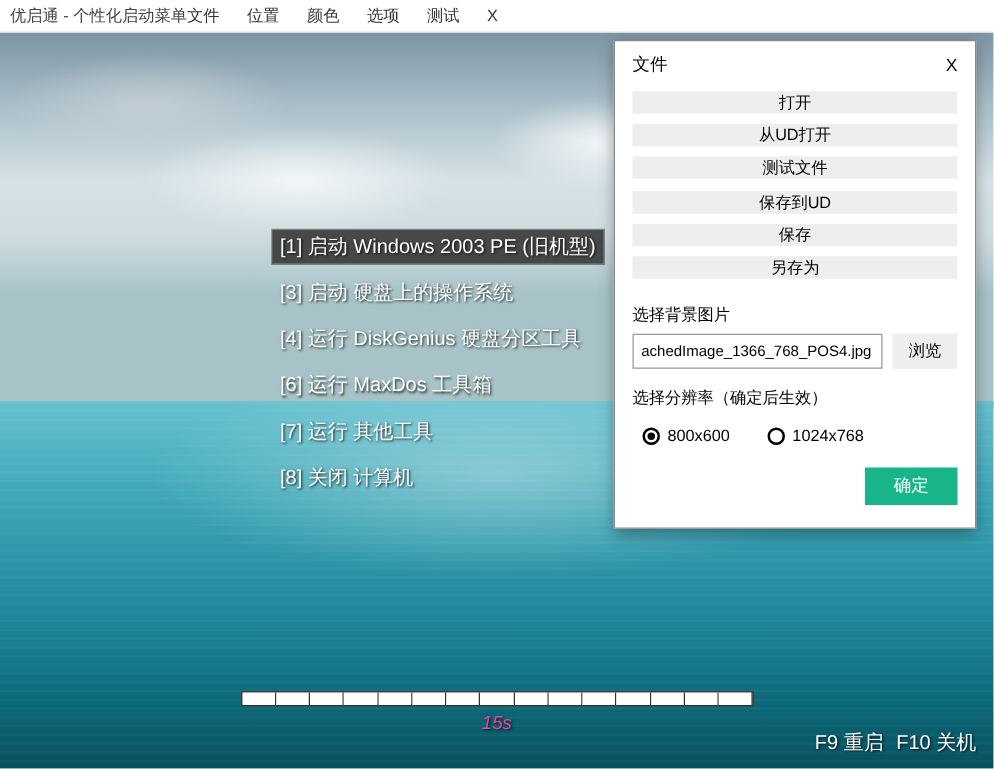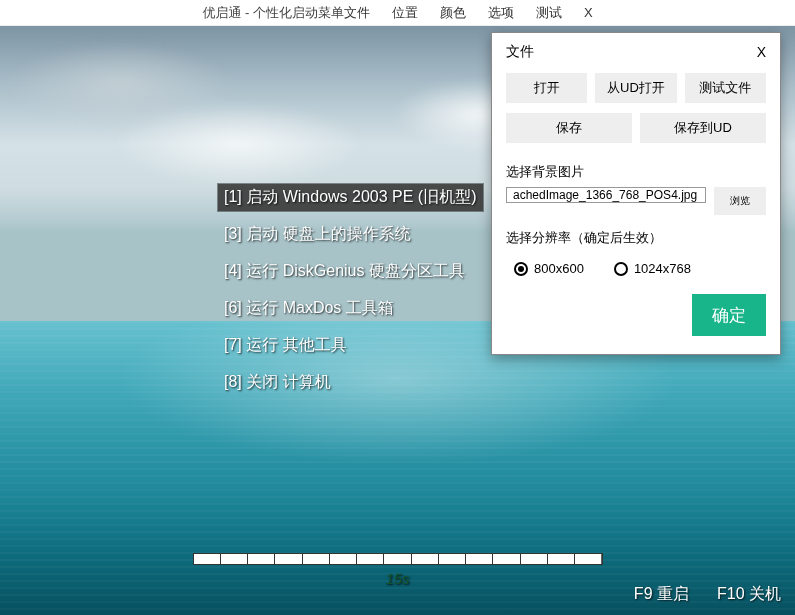--- a/index.html
+++ b/index.html
@@ -1,19 +1,19 @@
 <!DOCTYPE html>
 <html><head>
 <meta charset="utf-8">
 <style>
   * { box-sizing: border-box; margin: 0; padding: 0; }
   html, body { width: 795px; height: 615px; overflow: hidden; font-family: "Microsoft YaHei", "SimSun", Arial, sans-serif; background:#fff; }
 
   
-  .menubar { height: 26px; display:flex; align-items:center; justify-content:center; padding:0 8px; font-size:13px; color:#333; background:#fff; border-bottom:1px solid #eee; }
+  .menubar { height: 26px; display:flex; align-items:center; justify-content:flex-start; padding:0 8px; font-size:13px; color:#333; background:#fff; border-bottom:1px solid #eee; }
   .menubar .title { color:#444; }
   .menubar .menus { display:flex; gap:22px; align-items:center; }
   .menubar .menu-item { cursor:pointer; }
 
   
   .stage { position:relative; width:795px; height:589px; overflow:hidden; }
 
   .sky { position:absolute; inset:0; height:50%; background:
      linear-gradient(180deg,#7d94a3 0%,#aabfca 20%,#d4e1e6 40%,#cfdde1 55%,#b7cdd3 65%,#a7c3c8 70%);
   }
@@ -39,46 +39,46 @@
   
   .boot-list { position:absolute; top:158px; left:218px; display:flex; flex-direction:column; gap:10px; }
   .boot-item { font-size:16px; color:#fff; white-space:nowrap; text-shadow:1px 1px 2px rgba(0,0,0,.8); padding:3px 6px; }
   .boot-item.selected { background: rgba(60,60,60,.92); box-shadow: 0 0 0 1px rgba(0,0,0,.4); }
 
   
   .progress { position:absolute; left:50%; bottom:50px; transform:translateX(-50%); width:410px; height:12px; background:#666; border:1px solid #333; display:flex; }
   .progress .tick { flex:1; border-right:1px solid #333; background:#fff; }
   .progress .tick:last-child { border-right:none; }
 
-  .countdown { position:absolute; left:50%; bottom:28px; transform:translateX(-50%); color:#14532d; font-style:italic; font-size:15px; text-shadow:1px 1px 2px rgba(0,0,0,.8); }
+  .countdown { position:absolute; left:50%; bottom:28px; transform:translateX(-50%); color:#ec4899; font-style:italic; font-size:15px; text-shadow:1px 1px 2px rgba(0,0,0,.8); }
 
-  .fnkeys { position:absolute; right:14px; bottom:10px; color:#fff; font-size:16px; display:flex; gap:28px; text-shadow:1px 1px 2px rgba(0,0,0,.8); }
+  .fnkeys { position:absolute; right:14px; bottom:10px; color:#fff; font-size:16px; display:flex; gap:10px; text-shadow:1px 1px 2px rgba(0,0,0,.8); }
 
   
   .panel { position:absolute; top:6px; right:14px; width:290px; background:#fff; border:1px solid #888; box-shadow:0 4px 12px rgba(0,0,0,.35); padding:0; font-size:13px; }
   .panel-title { display:flex; justify-content:space-between; align-items:center; padding:10px 14px 12px 14px; }
   .panel-title span:first-child { font-size:14px; }
   .panel-close { cursor:pointer; font-size:14px; }
 
-  .btn-row { display:flex; gap:8px; padding:0 14px 10px 14px; }
+  .btn-row { display:flex; gap:8px; padding:0 14px 10px 14px;flex-direction:column; }
   .btn { flex:1; height:30px; background:#eee; border:none; font-size:13px; cursor:pointer; }
 
   .section-label { padding:10px 0 6px 14px; font-size:13px; }
 
   .path-row { display:flex; gap:8px; padding:0 14px 4px 14px; }
-  .path-input { flex:1; height:16px; border:1px solid #999; font-size:12px; padding:0 6px; text-overflow:clip; }
-  .browse-btn { width:52px; height:28px; background:#eee; border:none; font-size:10px; cursor:pointer; }
+  .path-input { flex:1; height:28px; border:1px solid #999; font-size:12px; padding:0 6px; text-overflow:clip; }
+  .browse-btn { width:52px; height:28px; background:#eee; border:none; font-size:13px; cursor:pointer; }
 
   .radio-row { display:flex; gap:30px; padding:8px 18px 8px 22px; align-items:center; }
   .radio-opt { display:flex; align-items:center; gap:6px; font-size:13px; cursor:pointer;text-align:center; }
   .radio { width:14px; height:14px; border-radius:50%; border:2px solid #000; display:inline-flex; align-items:center; justify-content:center; }
   .radio.checked::after { content:""; width:6px; height:6px; border-radius:50%; background:#000; }
 
   .ok-row { display:flex; justify-content:flex-end; padding:10px 14px 18px 14px; }
-  .ok-btn { width:74px; height:42px; background:#18b58a; color:#fff; border:none; font-size:17px; cursor:pointer; }
+  .ok-btn { width:74px; height:30px; background:#18b58a; color:#fff; border:none; font-size:14px; cursor:pointer; }
 </style>
 </head>
 <body>
 
 <div class="menubar">
   <div class="title">优启通 - 个性化启动菜单</div>
   <div class="menus">
     <span class="menu-item">文件</span>
     <span class="menu-item">位置</span>
     <span class="menu-item">颜色</span>
@@ -131,22 +131,23 @@
       <span>文件</span>
       <span class="panel-close">X</span>
     </div>
 
     <div class="btn-row">
       <button class="btn">打开</button>
       <button class="btn">从UD打开</button>
       <button class="btn">测试文件</button>
     </div>
     <div class="btn-row">
+      <button class="btn">保存到UD</button>
       <button class="btn">保存</button>
-      <button class="btn">保存到UD</button>
+      <button class="btn">另存为</button>
     </div>
 
     <div class="section-label">选择背景图片</div>
     <div class="path-row">
       <input class="path-input" value="achedImage_1366_768_POS4.jpg" style="">
       <button class="browse-btn">浏览</button>
     </div>
 
     <div class="section-label">选择分辨率（确定后生效）</div>
     <div class="radio-row">

